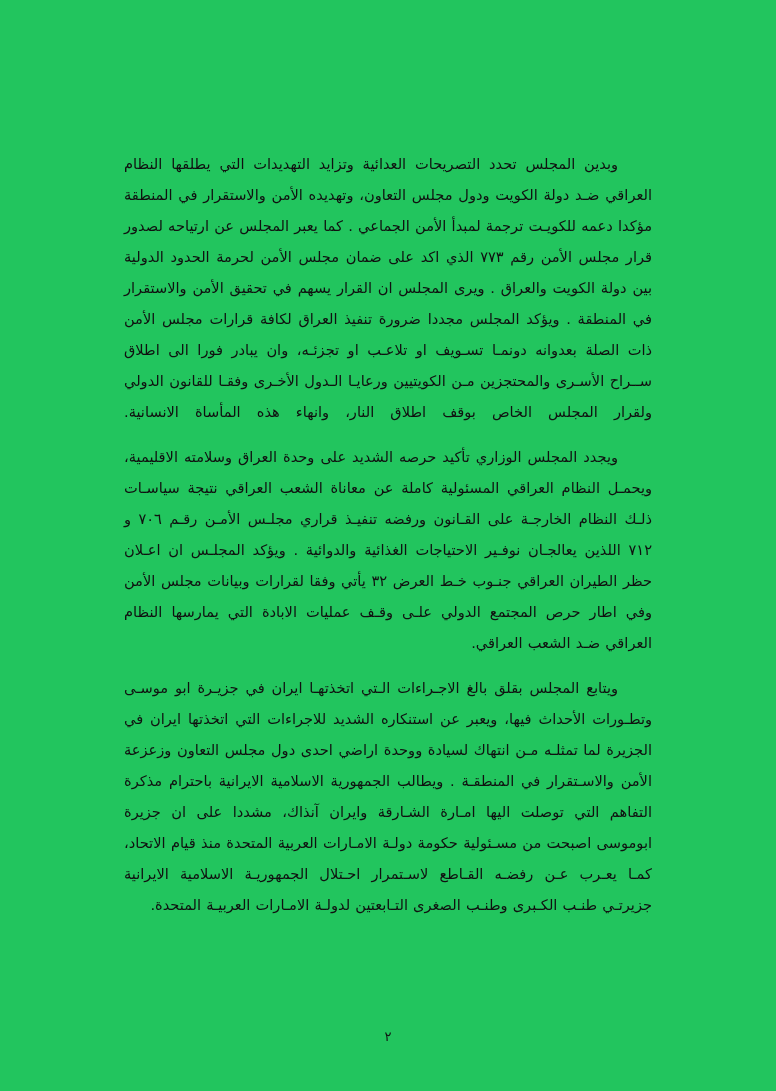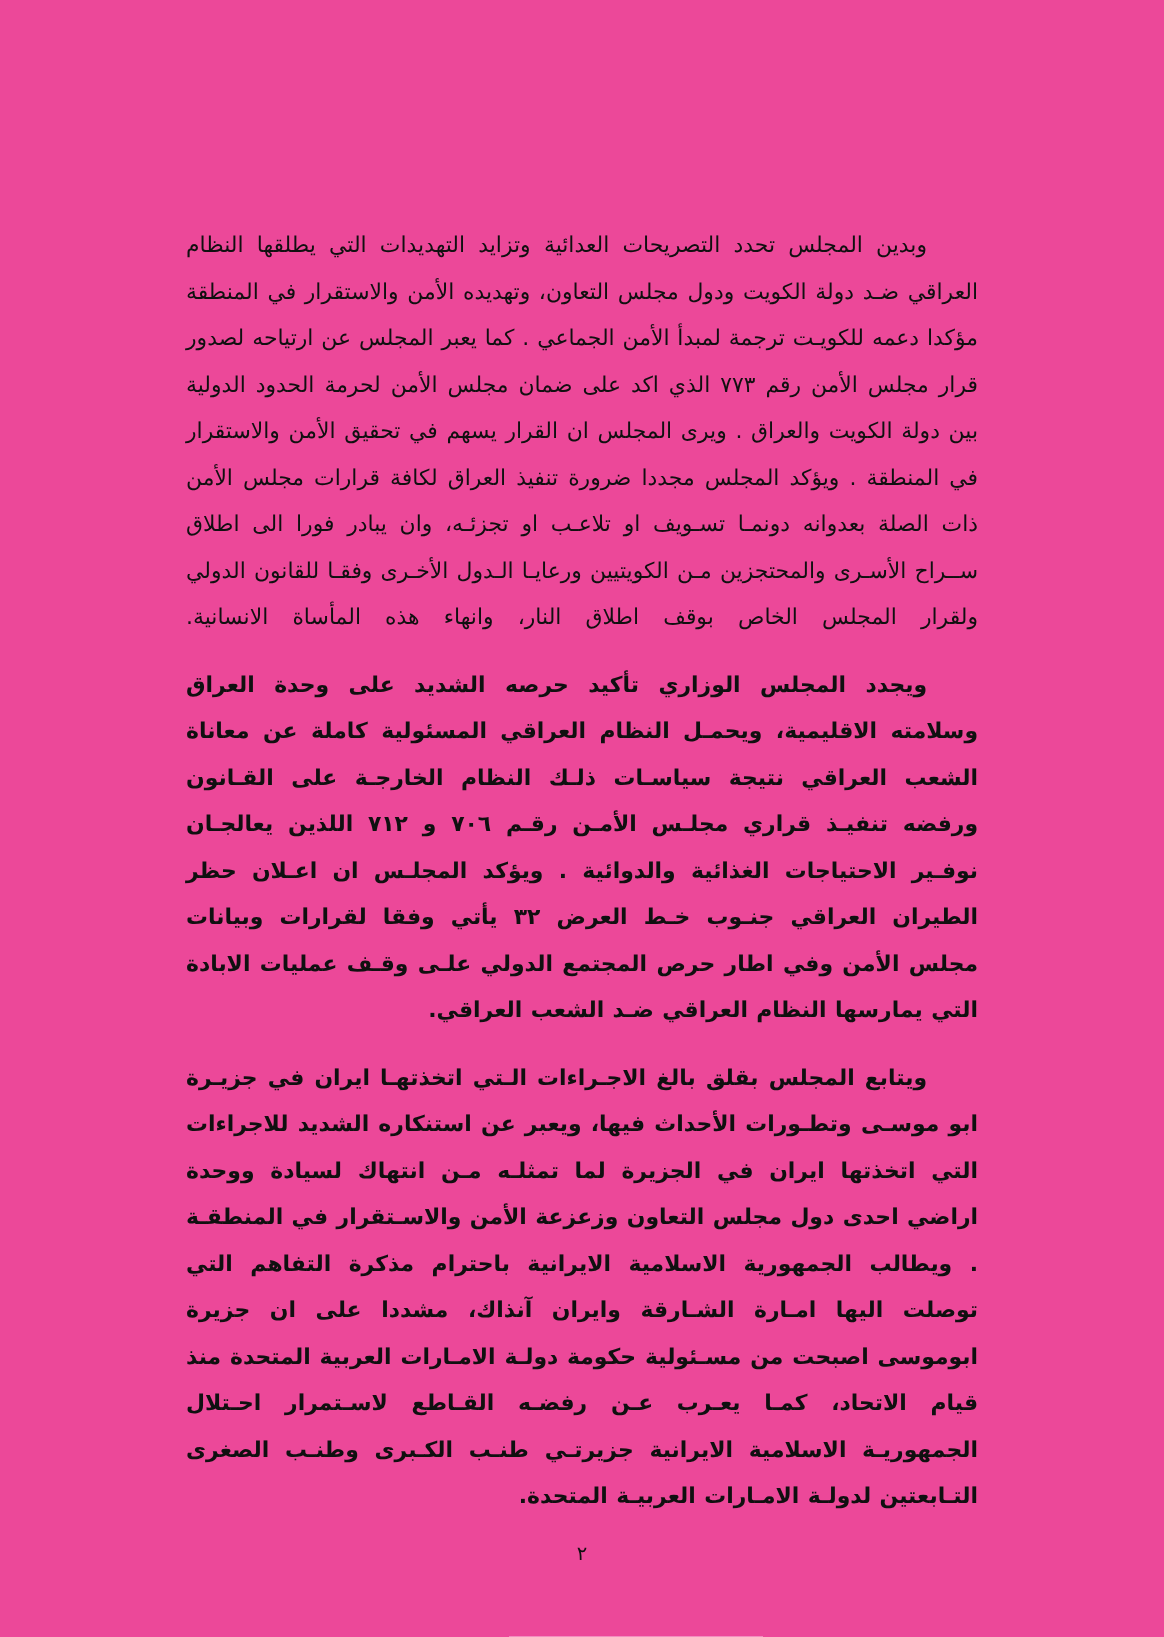--- a/index.html
+++ b/index.html
@@ -14,21 +14,21 @@
     color: #111111;
     position: relative;
     overflow: hidden;
   }
   .page {
     position: absolute;
     top: 0;
     left: 0;
     width: 776px;
     height: 1091px;
-    background: #ec4899;
+    background: #22c55e;
   }
   .content {
     position: absolute;
     top: 148px;
     right: 124px;
     left: 124px;
     direction: rtl;
     text-align: justify;
     text-align-last: justify;
   }
@@ -42,21 +42,20 @@
     text-align-last: justify;
     word-spacing: 0.5px;
     letter-spacing: 0px;
     color: #101010;
   }
   .para:last-child {
     margin-bottom: 0;
   }
   .para.last-line-right {
     text-align-last: right;
-    font-weight: bold;
   }
   .page-number {
     position: absolute;
     bottom: 47px;
     left: 0;
     width: 776px;
     text-align: center;
     font-size: 13px;
     color: #101010;
     direction: rtl;

